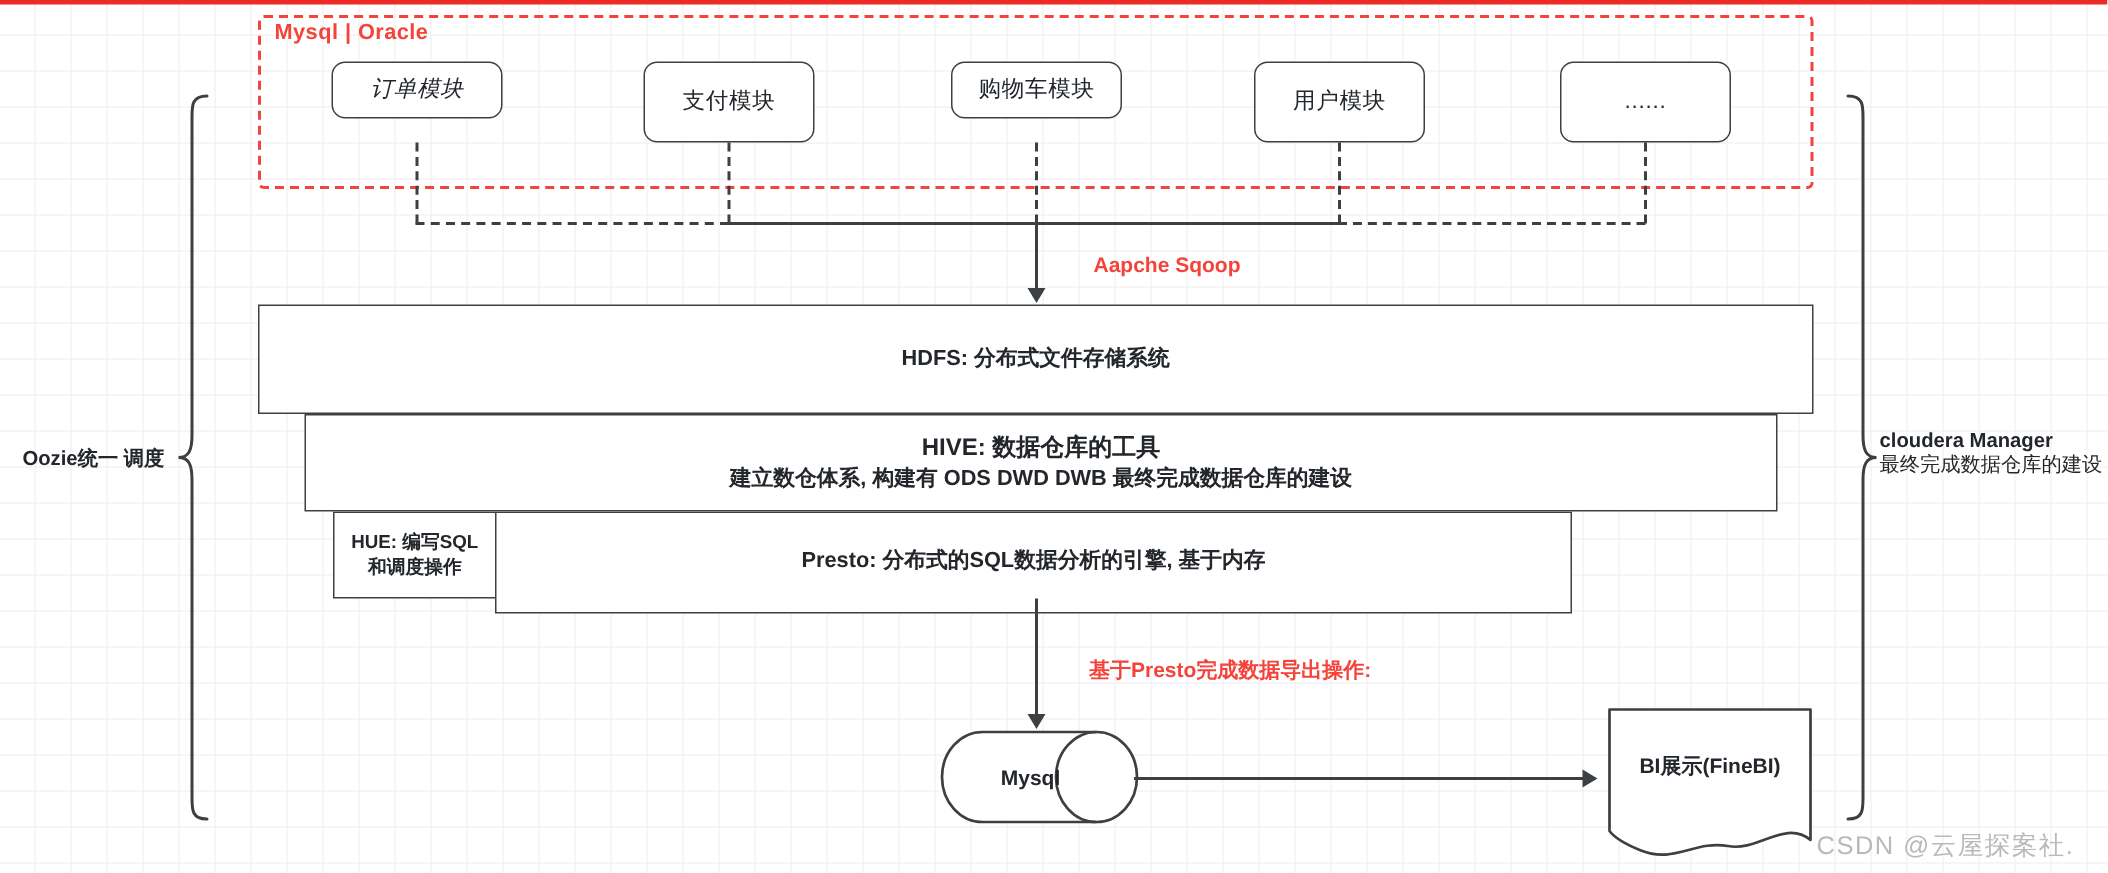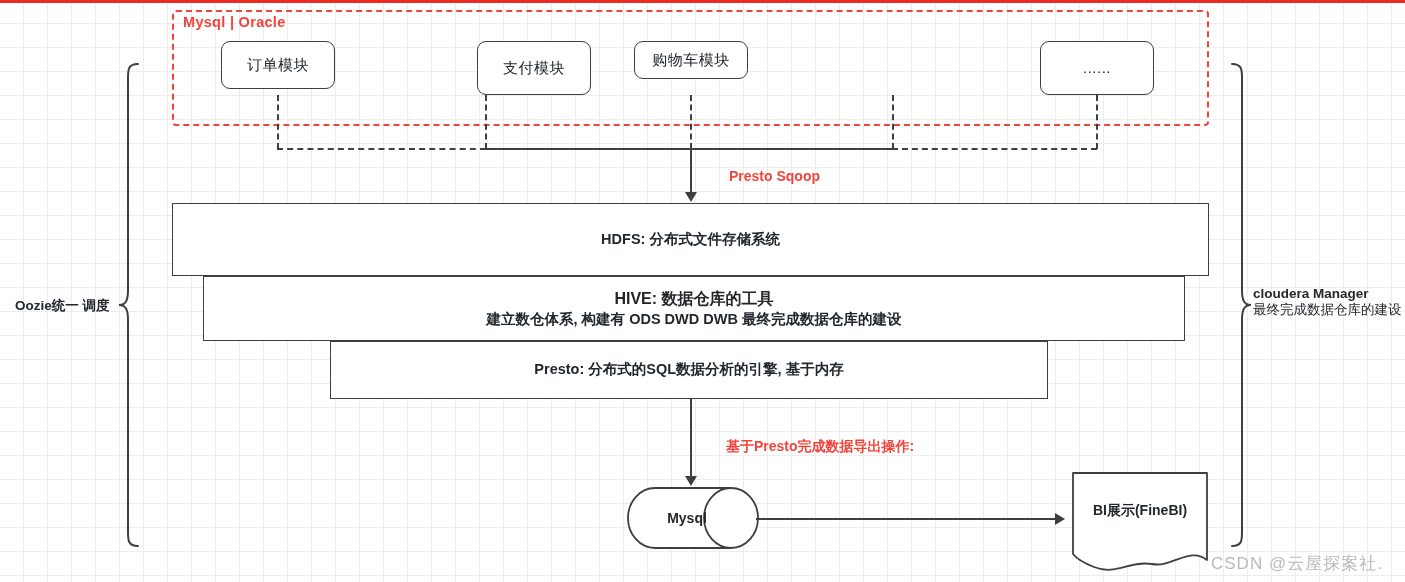--- a/index.html
+++ b/index.html
@@ -112,58 +112,65 @@
 </head>
 <body>
 
 <div id="stage">
 
   <div class="top-rule"></div>
 
   <div class="red-group" style="left:172px;top:10px;width:1037px;height:116px;"></div>
   <div class="red-label" style="left:183px;top:14px;">Mysql | Oracle</div>
 
-  <div class="box rbox mod" style="left:221px;top:41px;width:114px;height:48px;">
+  <div class="box rbox mod" style="left:221px;top:41px;width:114px;height:38px;font-style:italic;">
     <span>订单模块</span>
   </div>
-  <div class="box rbox mod" style="left:429px;top:41px;width:114px;height:54px;margin-left:48px;">
+  <div class="box rbox mod" style="left:429px;top:41px;width:114px;height:54px;">
     <span>支付模块</span>
   </div>
   <div class="box rbox mod" style="left:634px;top:41px;width:114px;height:38px;">
     <span>购物车模块</span>
+  </div>
+  <div class="box rbox mod" style="left:836px;top:41px;width:114px;height:54px;">
+    <span>用户模块</span>
   </div>
   <div class="box rbox mod" style="left:1040px;top:41px;width:114px;height:54px;">
     <span>......</span>
   </div>
 
   <div class="vline" style="left:277px;top:95px;height:54px;"></div>
   <div class="vline" style="left:485px;top:95px;height:54px;"></div>
   <div class="vline" style="left:690px;top:95px;height:54px;"></div>
   <div class="vline" style="left:892px;top:95px;height:54px;"></div>
   <div class="vline" style="left:1096px;top:95px;height:54px;"></div>
 
   <div class="hline-dash" style="left:277px;top:148px;width:209px;"></div>
   <div class="hline-solid" style="left:485px;top:148px;width:408px;"></div>
   <div class="hline-dash" style="left:892px;top:148px;width:205px;"></div>
 
   <div class="stem" style="left:690px;top:148px;height:45px;"></div>
   <div class="arrowhead-down" style="left:685px;top:192px;"></div>
-  <div class="lbl lbl-red" style="left:729px;top:168px;">Presto  Sqoop</div>
+  <div class="lbl lbl-red" style="left:729px;top:168px;">Aapche  Sqoop</div>
 
   <div class="box" style="left:172px;top:203px;width:1037px;height:73px;">
     <span class="stack-title">HDFS: 分布式文件存储系统</span>
   </div>
 
   <div class="box" style="left:203px;top:276px;width:982px;height:65px;flex-direction:column;">
     <span class="hive-t1">HIVE:  数据仓库的工具</span>
     <span class="hive-t2">建立数仓体系, 构建有 ODS DWD DWB 最终完成数据仓库的建设</span>
   </div>
 
-
-  <div class="box" style="left:330px;top:341px;width:718px;height:58px;">
+  <div class="box" style="left:222px;top:341px;width:109px;height:58px;flex-direction:column;">
+    <span class="hue-t">HUE: 编写SQL</span>
+    <span class="hue-t">和调度操作</span>
+  </div>
+
+  <div class="box" style="left:330px;top:341px;width:718px;height:68px;">
     <span class="stack-title">Presto: 分布式的SQL数据分析的引擎, 基于内存</span>
   </div>
 
   <div class="stem" style="left:690px;top:399px;height:78px;"></div>
   <div class="arrowhead-down" style="left:685px;top:476px;"></div>
   <div class="lbl lbl-red" style="left:726px;top:438px;">基于Presto完成数据导出操作:</div>
 
   <div class="shape" style="left:627px;top:487px;">
     <svg width="130" height="62" viewBox="0 0 130 62">
       <path d="M 28,1 L 104,1 A 27,30 0 0 1 104,61 L 28,61 A 27,30 0 0 1 28,1 Z" fill="#ffffff" stroke="#3c4043" stroke-width="1.8"></path>

